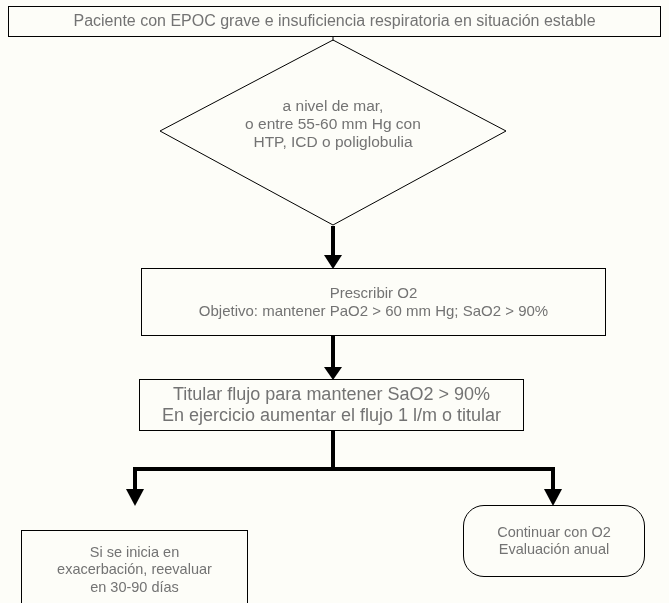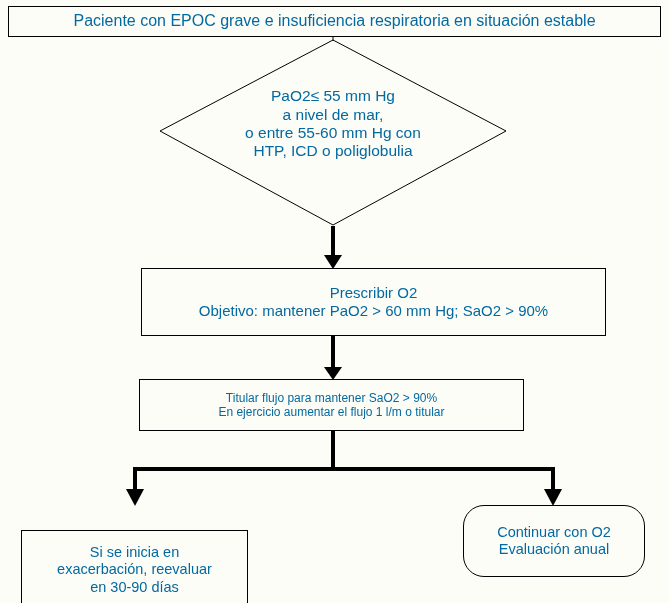--- a/index.html
+++ b/index.html
@@ -25,21 +25,21 @@
     pointer-events: none;
   }
   .node {
     position: absolute;
     box-sizing: border-box;
     display: flex;
     flex-direction: column;
     align-items: center;
     justify-content: center;
     text-align: left;
-    color: #0369a1;
+    color: #737373;
     background: transparent;
     line-height: 1.18;
   }
   .boxed {
     border: 1.5px solid #000000;
     background: #fdfdf8;
   }
   .node .line {
     display: block;
     white-space: nowrap;
@@ -60,21 +60,21 @@
   }
   #node-prescribe {
     left: 101px; top: 268px;
     width: 465px; height: 68px;
     font-size: 15px;
     margin-left: 40px;
   }
   #node-titrate {
     left: 139px; top: 379px;
     width: 385px; height: 52px;
-    font-size: 12px;
+    font-size: 18px;
   }
   #node-exacerbation {
     left: 21px;  top: 505px;
     width: 227px; height: 80px;
     font-size: 14.5px;
     margin-top: 25px;
   }
   #node-continue {
     left: 463px; top: 505px;
     width: 182px; height: 72px;
@@ -108,21 +108,20 @@
 
     <line x1="553" y1="469" x2="553" y2="492" stroke="#000000" stroke-width="4"></line>
     <polygon points="544,489 562,489 553,506" fill="#000000"></polygon>
   </svg>
 
   <div class="node boxed" id="node-header">
     <span class="line">Paciente con EPOC grave e insuficiencia respiratoria en situación estable</span>
   </div>
 
   <div class="node" id="node-decision">
-    <span class="line">PaO2≤ 55 mm Hg</span>
     <span class="line">a nivel de mar,</span>
     <span class="line">o entre 55-60 mm Hg con</span>
     <span class="line">HTP, ICD o poliglobulia</span>
   </div>
 
   <div class="node boxed" id="node-prescribe">
     <span class="line">Prescribir O2</span>
     <span class="line">Objetivo: mantener PaO2 &gt; 60 mm Hg; SaO2 &gt; 90%</span>
   </div>
 

